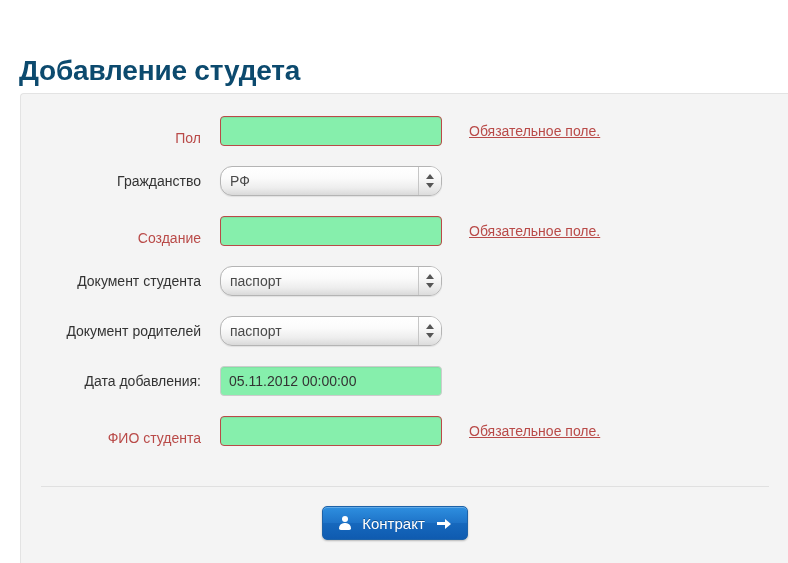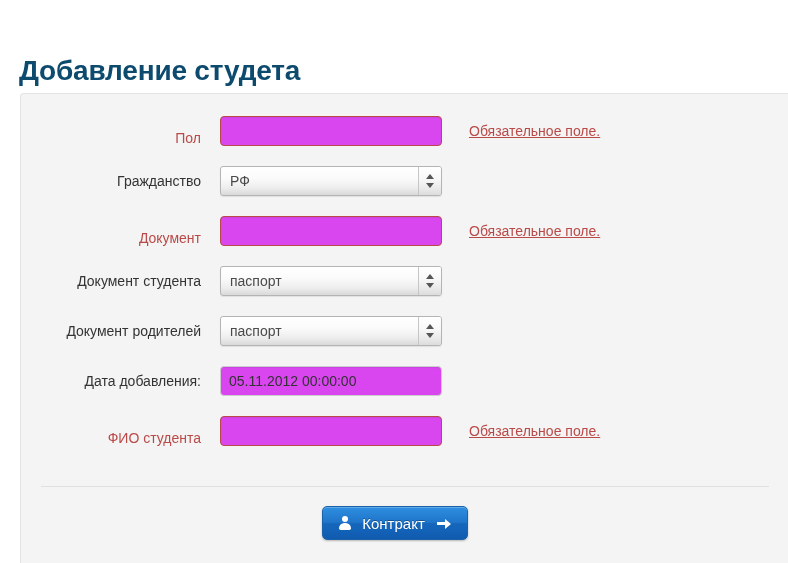--- a/index.html
+++ b/index.html
@@ -95,38 +95,38 @@
 
   
   .text-input {
     box-sizing: border-box;
     width: 222px;
     height: 30px;
     padding: 4px 8px;
     font-family: "Liberation Sans", sans-serif;
     font-size: 14px;
     color: #333333;
-    background: #d946ef;
+    background: #86efac;
     border: 1px solid #cccccc;
     border-radius: 4px;
     outline: none;
     box-shadow: inset 0 1px 1px rgba(0,0,0,0.06);
   }
   .text-input.error {
     border-color: #b94a48;
   }
 
   
   .select-box {
     position: relative;
     box-sizing: border-box;
     width: 222px;
     height: 30px;
     border: 1px solid #b4b4b4;
-    border-radius: 3px;
+    border-radius: 12px;
     background: linear-gradient(to bottom, #ffffff 0%, #fbfbfb 40%, #ededed 75%, #d9d9d9 100%);
     box-shadow: 0 1px 1px rgba(0,0,0,0.08);
     overflow: hidden;
   }
   .select-value {
     position: absolute;
     left: 9px;
     top: 0;
     right: 28px;
     height: 28px;
@@ -290,21 +290,21 @@
             <div class="select-box">
               <span class="select-value">РФ</span>
               <span class="select-arrow-panel">
                 <span class="arrow-up"></span>
                 <span class="arrow-down"></span>
               </span>
             </div>
           </div>
         </div>
         <div class="form-row" style="top: 122px;">
-          <label class="field-label required">Документ</label>
+          <label class="field-label required">Создание</label>
           <div class="control-wrap"><input type="text" class="text-input error" value="" style=""></div>
           <span class="error-msg">Обязательное поле.</span>
         </div>
         <div class="form-row" style="top: 172px;">
           <label class="field-label">Документ студента</label>
           <div class="control-wrap">
             <div class="select-box">
               <span class="select-value">паспорт</span>
               <span class="select-arrow-panel">
                 <span class="arrow-up"></span>

